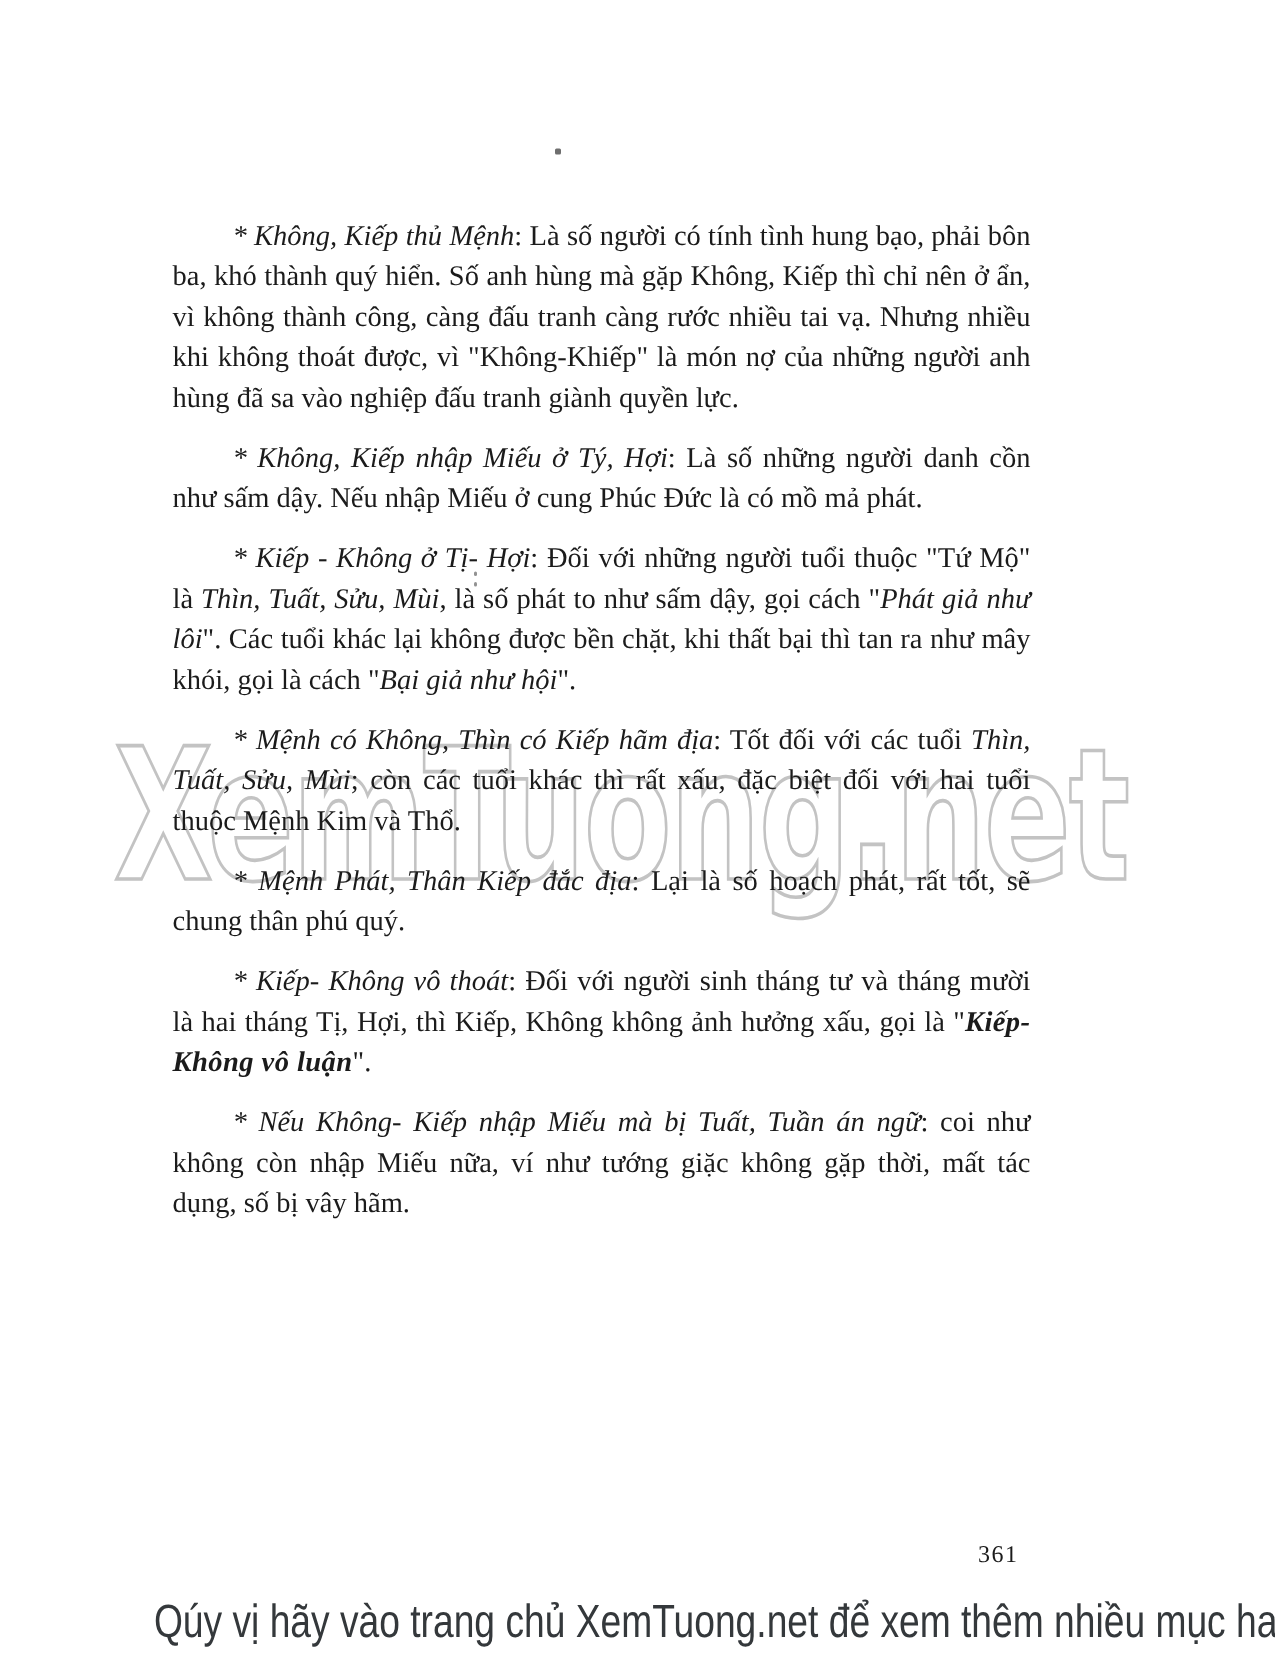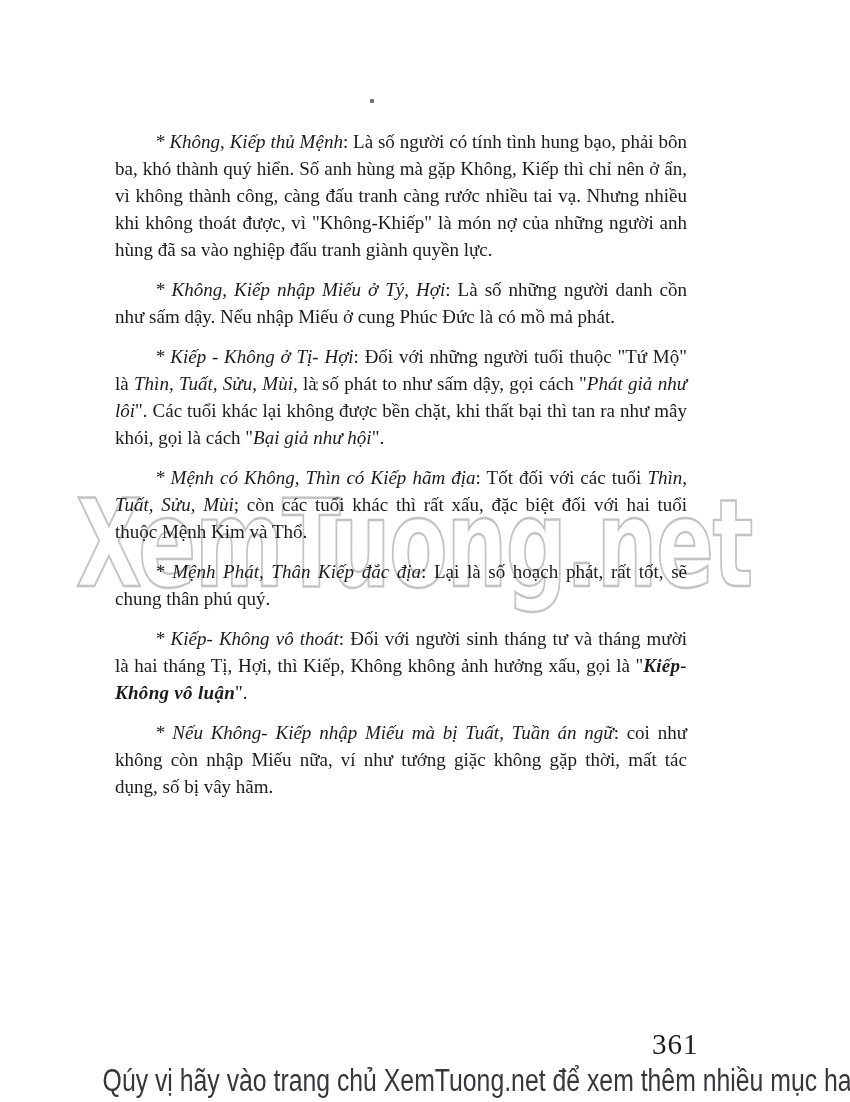--- a/index.html
+++ b/index.html
@@ -45,30 +45,30 @@
     width: 572px;
     font-size: 19px;
     line-height: 27px;
     color: #1b1b1b;
     text-align: justify;
   }
   #body-text p.para {
     margin: 13px 0 0 0;
     text-indent: 40px;
   }
-  #body-text p.para:first-child { margin-top: 0; }
+  #body-text p.para:first-child { margin-top: 16px; }
   .i  { font-style: italic; }
   .bi { font-style: italic; font-weight: 700; letter-spacing: 0.3px; }
   
   #page-number {
     position: absolute;
     z-index: 1;
     top: 1028px;
     left: 652px;
-    font-size: 29px;
+    font-size: 16px;
     letter-spacing: 1px;
     color: #1b1b1b;
   }
   
   #footer {
     position: absolute;
     z-index: 1;
     left: 0;
     bottom: 2px;
     width: 850px;

